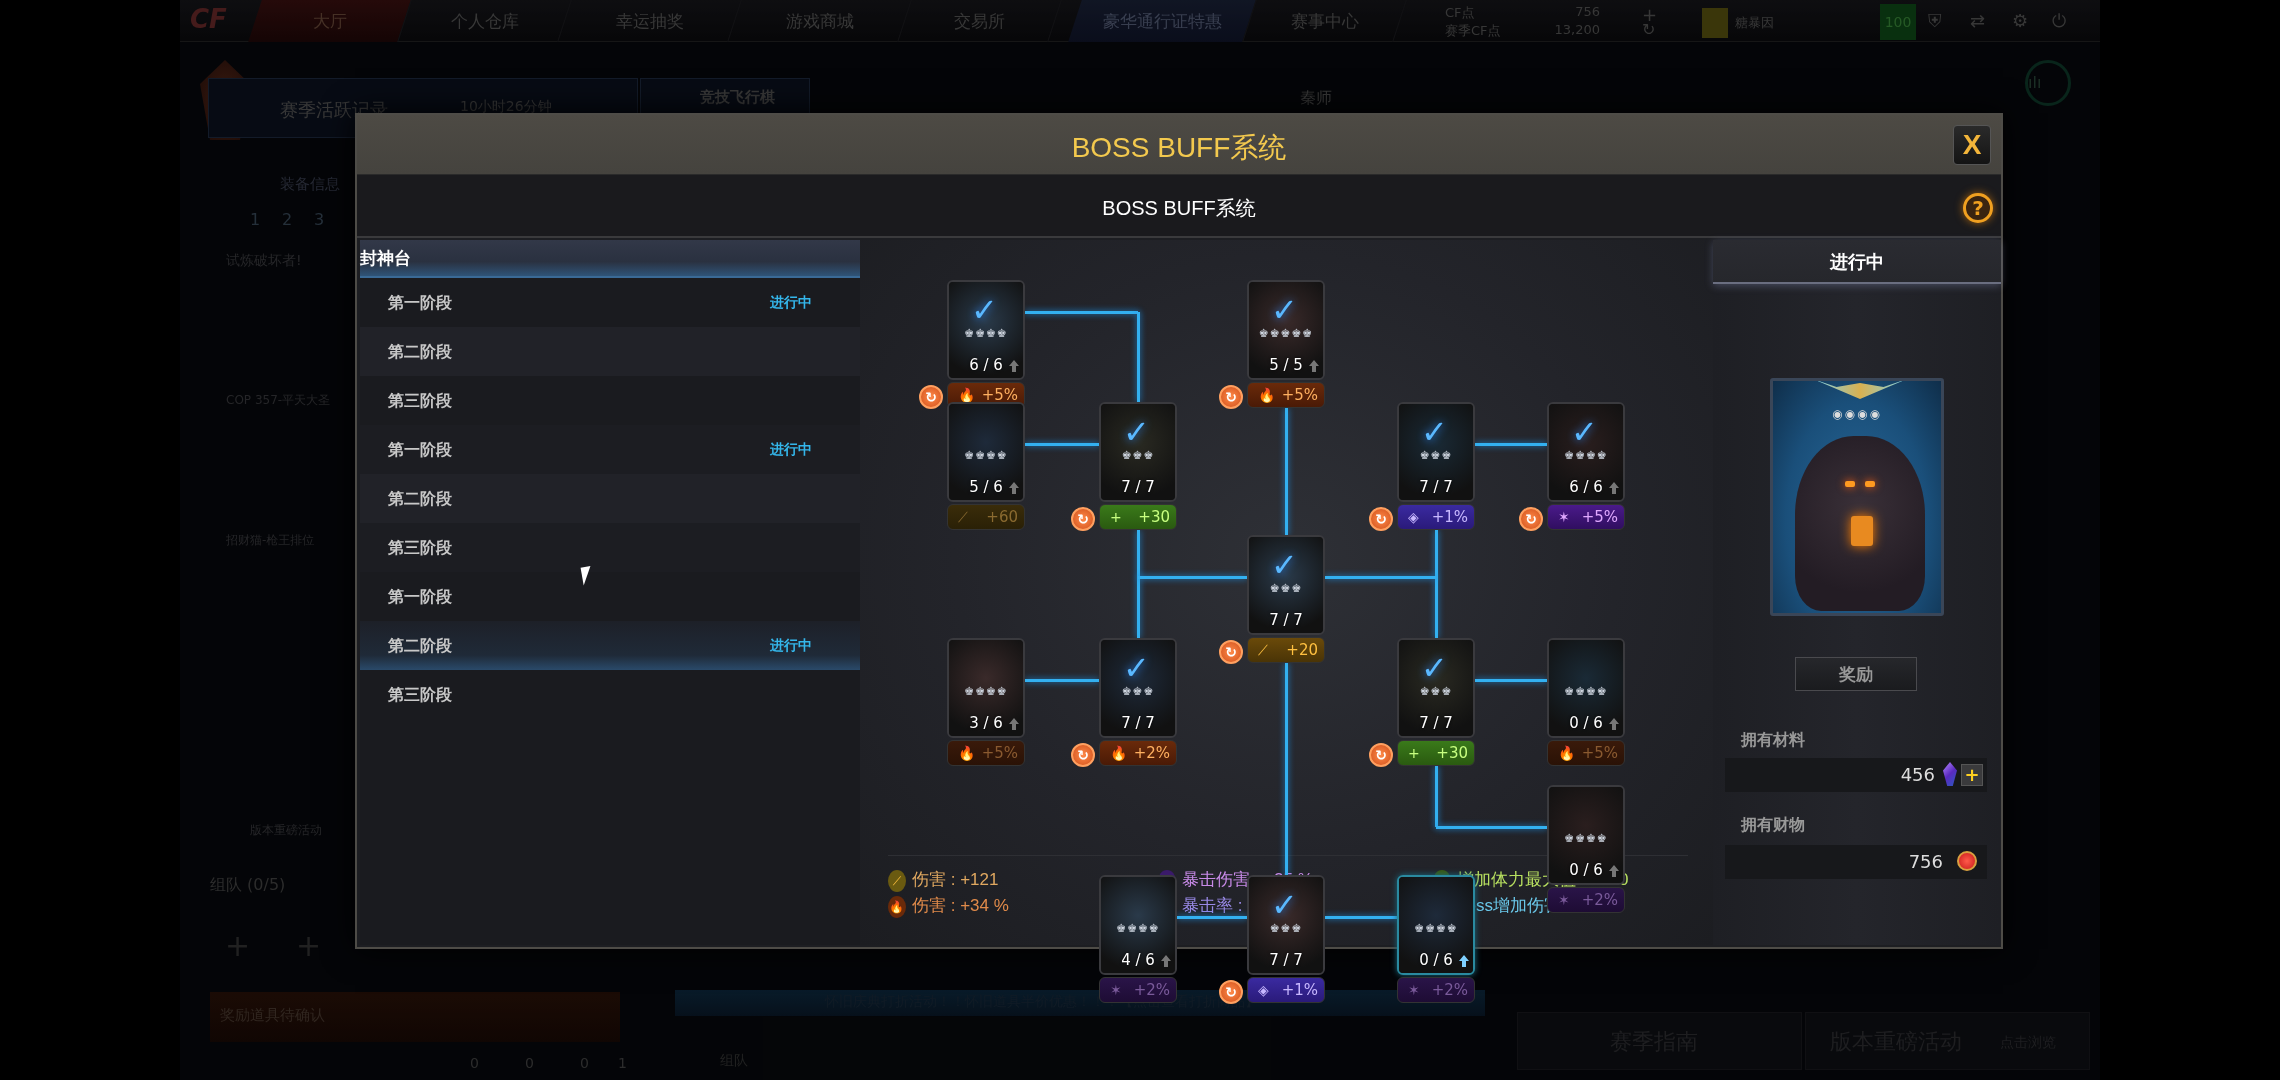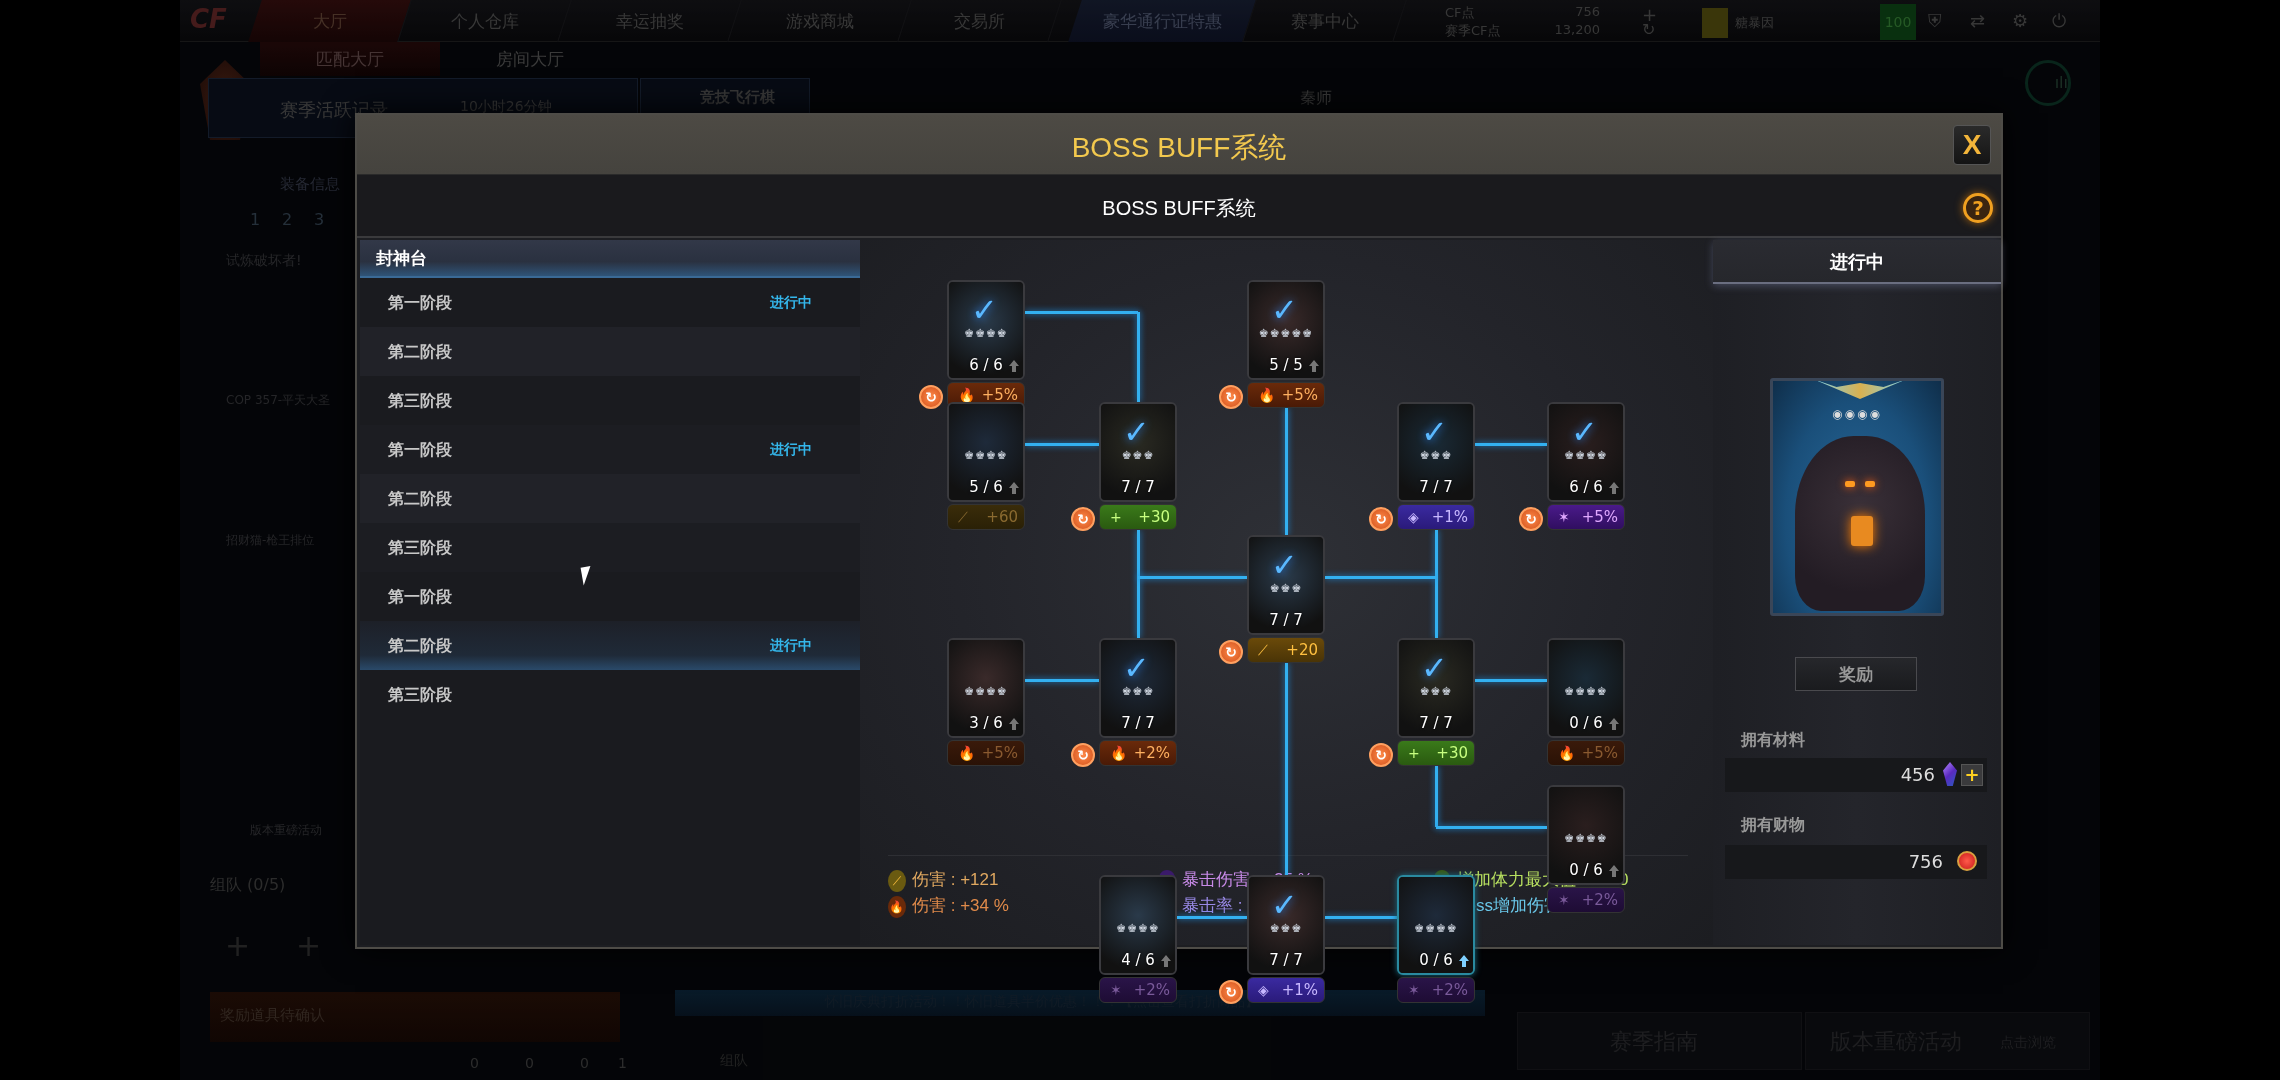--- a/index.html
+++ b/index.html
@@ -17,21 +17,21 @@
 .subnav .st.active{background:linear-gradient(#2a0c0c,#160606);color:#6a5050}
 .dim{position:absolute;inset:0;background:rgba(0,0,0,0.35)}
 .modal{position:absolute;left:175px;top:113px;width:1648px;height:836px;background:#1d1e22;border:2px solid #4e4c47;box-shadow:0 0 30px #000}
 .m-title{height:60px;background:linear-gradient(#4d4a44,#45433e);position:relative;border-bottom:1px solid #2a2a2a}
 .m-title .t{position:absolute;left:0;right:0;top:14px;text-align:center;color:#f3c94e;font-size:28px;font-family:"Liberation Sans",sans-serif}
 .close{position:absolute;right:10px;top:10px;width:38px;height:40px;background:linear-gradient(#2a2a2a,#141414);border:1px solid #555;border-radius:4px;color:#f3b53a;font-size:28px;font-weight:bold;text-align:center;line-height:38px;cursor:pointer;font-family:"Liberation Sans",sans-serif}
 .m-sub{height:63px;background:#1a1a1d;position:relative;border-bottom:2px solid #3a3a3c}
 .m-sub .t{position:absolute;left:0;right:0;top:20px;text-align:center;color:#fff;font-size:20px;font-family:"Liberation Sans",sans-serif}
 .help{position:absolute;right:8px;top:18px;width:30px;height:30px;border-radius:50%;border:3px solid #f0a020;color:#f0a020;text-align:center;line-height:24px;font-size:20px;font-weight:bold;box-shadow:0 0 8px #a06010;background:#3a2410;cursor:pointer}
 .left{position:absolute;left:3px;top:125px;width:500px;height:705px;background:#1a1b1f}
-.group{height:38px;background:linear-gradient(#323848 0%,#2a3140 60%,#2f5478 100%);border-bottom:2px solid #3a6a96;color:#fff;font-size:17px;font-weight:bold;padding-left:16px;line-height:36px}
+.group{height:38px;background:linear-gradient(#323848 0%,#2a3140 60%,#2f5478 100%);border-bottom:2px solid #3a6a96;color:#fff;font-size:17px;font-weight:bold;line-height:36px}
 .item{height:49px;color:#c8c8c8;font-size:16px;font-weight:bold;padding-left:28px;line-height:49px;position:relative;cursor:pointer}
 .item:nth-child(odd){background:#1c1d22}
 .item.alt{background:#212228}
 .item.sel{background:linear-gradient(#1d2028 0%,#1f2a38 70%,#2a4a6a 100%)}
 .item .st{position:absolute;right:48px;top:0;color:#34b6ea;font-size:14px}
 .tree{position:absolute;left:503px;top:125px;width:853px;height:705px;background:radial-gradient(ellipse at 50% 45%,#2e3036 0%,#23242a 55%,#1c1d21 100%)}
 .right{position:absolute;left:1356px;top:125px;width:288px;height:705px;background:linear-gradient(90deg,#1e1f24,#24252b,#1e1f24)}
 .r-head{height:44px;text-align:center;color:#fff;font-size:18px;font-weight:bold;line-height:44px;background:linear-gradient(#2a2b31,#26272c);border-bottom:2px solid #6a6e80;box-shadow:0 2px 8px rgba(160,170,220,0.3)}
 .bosscard{position:absolute;left:57px;top:138px;width:174px;height:238px;border:3px solid #3a4658;border-radius:3px;background:radial-gradient(ellipse at 50% 60%,#2a6a9a,#1a4f7a 60%,#0f2e4a);overflow:hidden}
 .bosscard .crown{position:absolute;left:40px;top:-2px;width:94px;height:20px;background:linear-gradient(90deg,#7fd4ea,#d8b050,#7fd4ea);clip-path:polygon(0 0,50% 100%,100% 0,75% 40%,50% 20%,25% 40%)}
@@ -92,24 +92,20 @@
     <div class="bg" style="left:1462px;top:4px;font-size:18px">+</div>
     <div class="bg" style="left:1462px;top:20px;font-size:16px">↻</div>
     <div style="position:absolute;left:1522px;top:8px;width:26px;height:30px;background:#5a5410"></div>
     <div class="bg" style="left:1555px;top:14px;font-size:13px">糖暴因</div>
     <div style="position:absolute;left:1700px;top:4px;width:36px;height:36px;background:#0f4a18;color:#3a8a3a;text-align:center;line-height:36px;font-size:14px">100</div>
     <div class="bg" style="left:1748px;top:10px;font-size:18px">⛨</div>
     <div class="bg" style="left:1790px;top:10px;font-size:18px">⇄</div>
     <div class="bg" style="left:1832px;top:10px;font-size:18px">⚙</div>
     <div class="bg" style="left:1872px;top:10px;font-size:18px">⏻</div>
   </div>
-  <div class="subnav">
-    <div class="st active">匹配大厅</div>
-    <div class="st">房间大厅</div>
-  </div>
 
   <div style="position:absolute;left:20px;top:60px;width:50px;height:80px;background:radial-gradient(#5a2a1a,#2a100a);clip-path:polygon(50% 0,100% 30%,80% 100%,20% 100%,0 30%)"></div>
   <div class="bg" style="left:28px;top:90px;font-size:20px;color:#6a4a3a">100</div>
   <div style="position:absolute;left:28px;top:78px;width:430px;height:60px;border:1px solid #1e2a40;background:#0c1220"></div>
   <div class="bg" style="left:100px;top:98px;font-size:18px">赛季活跃记录</div>
   <div class="bg" style="left:280px;top:98px;font-size:14px">10小时26分钟</div>
   <div style="position:absolute;left:460px;top:78px;width:170px;height:40px;border:1px solid #1e2a40;background:#0c1220"></div>
   <div class="bg" style="left:520px;top:88px;font-size:15px;font-weight:bold">竞技飞行棋</div>
   <div class="bg" style="left:1120px;top:88px;font-size:16px">秦师</div>
   <div class="bg" style="left:100px;top:175px;font-size:15px;color:#3a3f50">装备信息</div>
@@ -131,21 +127,21 @@
   <div class="bg" style="left:438px;top:1055px;font-size:14px;color:#444">1</div>
   <div style="position:absolute;left:495px;top:990px;width:810px;height:26px;background:linear-gradient(#0e2a40,#0a1a2a)"></div>
   <div class="bg" style="left:645px;top:993px;font-size:14px;color:#1a2a3a">怀旧庆典打折活动！！怀旧道具半价优惠！！！【点击查看打折商品】</div>
   <div class="bg" style="left:540px;top:1052px;font-size:14px;color:#333">组队</div>
   <div class="bg" style="left:1340px;top:885px;font-size:14px;color:#2a2a2a">以寻找全新对局</div>
   <div style="position:absolute;left:1337px;top:1012px;width:285px;height:58px;background:#0e1014;border:1px solid #1a1a1e"></div>
   <div class="bg" style="left:1430px;top:1027px;font-size:22px;color:#2e2e32">赛季指南</div>
   <div style="position:absolute;left:1625px;top:1012px;width:285px;height:58px;background:#0e1014;border:1px solid #1a1a1e"></div>
   <div class="bg" style="left:1650px;top:1027px;font-size:22px;color:#2e2e32">版本重磅活动</div>
   <div class="bg" style="left:1820px;top:1034px;font-size:14px;color:#2e2e32">点击浏览</div>
-  <div style="position:absolute;left:1845px;top:60px;width:46px;height:46px;border-radius:50%;border:3px solid #0e3a2a;color:#2a4a3a;text-align:right;line-height:40px">ılı</div>
+  <div style="position:absolute;left:1845px;top:60px;width:46px;height:46px;border-radius:50%;border:3px solid #0e3a2a;color:#2a4a3a;text-align:left;line-height:40px">ılı</div>
 
   <div class="dim"></div>
 
   <div class="modal">
     <div class="m-title">
       <div class="t">BOSS BUFF系统</div>
       <div class="close">X</div>
     </div>
     <div class="m-sub">
       <div class="t">BOSS BUFF系统</div>

